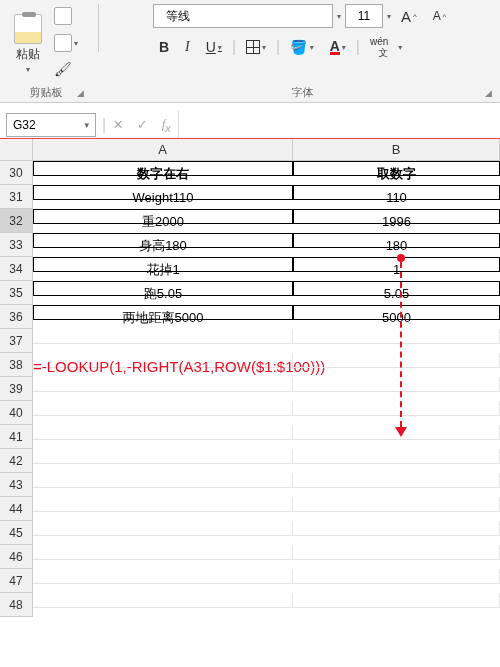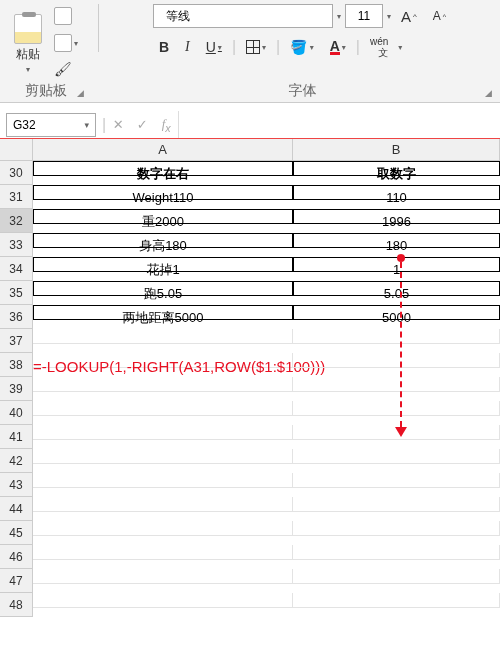--- a/index.html
+++ b/index.html
@@ -1,21 +1,21 @@
 <!DOCTYPE html>
 <html><head>
 <meta charset="utf-8">
 <style>
 * { box-sizing: border-box; margin: 0; padding: 0; font-family: "Microsoft YaHei", Arial, sans-serif; }
 body { background: #fff; width: 500px; height: 667px; overflow: hidden; position: relative; }
 
 
 .ribbon { background: #f3f3f3; border-bottom: 1px solid #ccc; padding: 4px 8px 2px 8px; display: flex; gap: 12px; }
 .ribbon-group { display: flex; flex-direction: column; align-items: center; gap: 2px; position: relative; padding-bottom: 16px; }
-.ribbon-group-label { position: absolute; bottom: 0; font-size: 14px; color: #666; width: 100%; text-align: center; }
+.ribbon-group-label { position: absolute; bottom: 0; font-size: 11px; color: #666; width: 100%; text-align: center; }
 .dialog-launcher { position: absolute; bottom: 2px; right: 0; font-size: 9px; color: #888; cursor: pointer; }
 
 .clip-section { display: flex; align-items: center; }
 .paste-btn { display: flex; flex-direction: column; align-items: center; gap: 1px; padding: 2px; }
 .paste-icon { width: 28px; height: 30px; border: 1px solid #bbb; border-radius: 2px; background: linear-gradient(#fff 60%, #f7e6a0 60%); position: relative; }
 .paste-icon::before { content: ""; position: absolute; top: -3px; left: 7px; width: 14px; height: 5px; background: #999; border-radius: 2px; }
 .paste-label { font-size: 12px; }
 .clip-side { display: flex; flex-direction: column; gap: 3px; }
 .side-icon { width: 18px; height: 18px; border: 1px solid #aaa; border-radius: 2px; background: #fff; }
 .brush-icon { width: 20px; height: 20px; }

